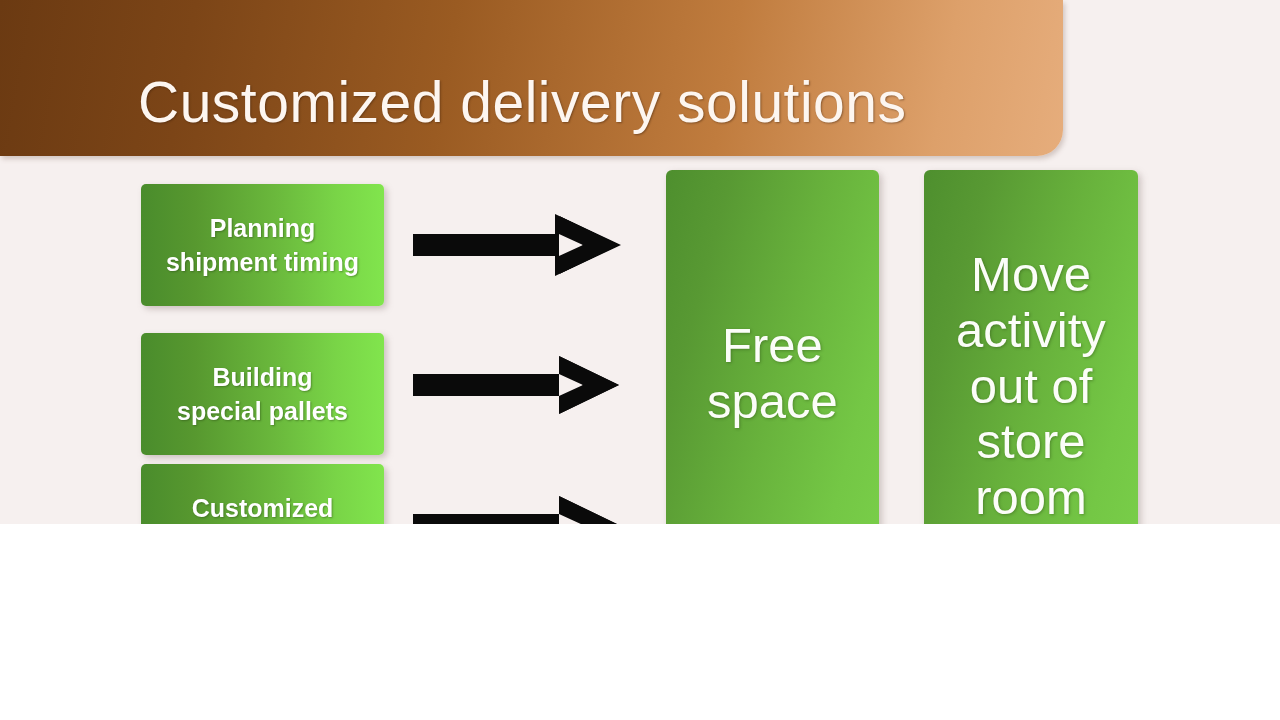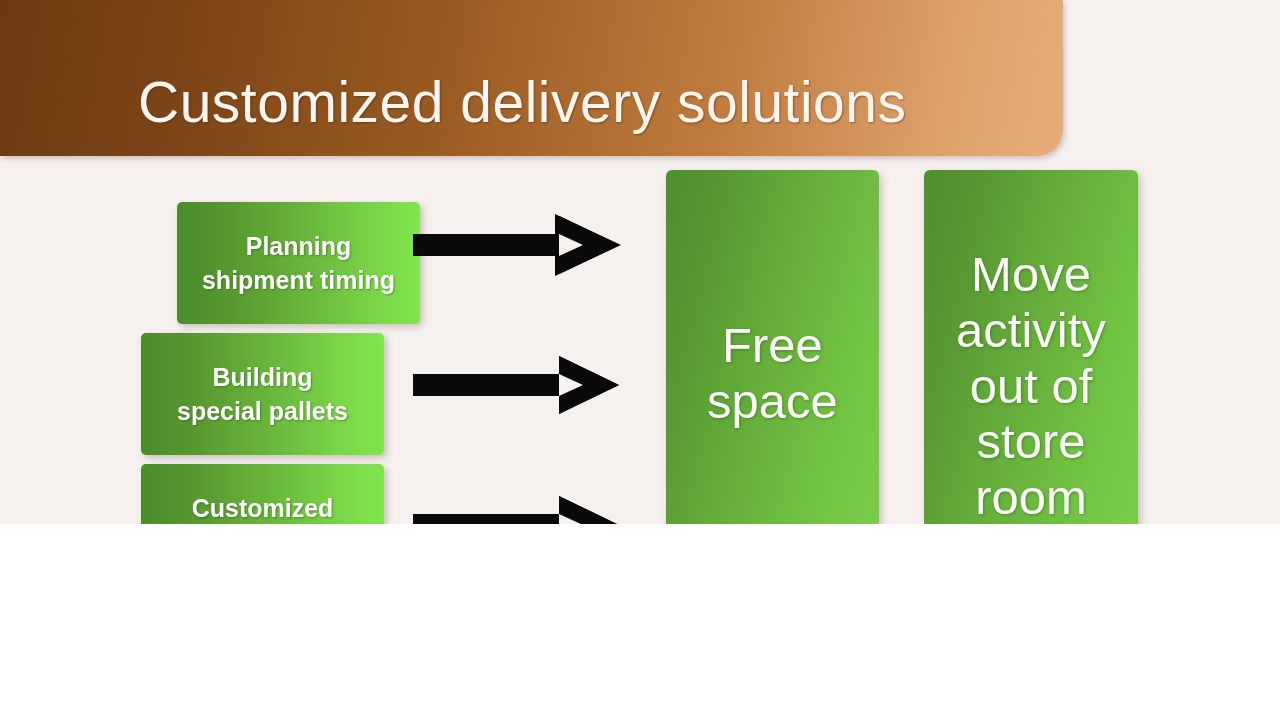--- a/index.html
+++ b/index.html
@@ -54,21 +54,21 @@
   }
   .step-box-label {
     color: #ffffff;
     font-size: 25px;
     font-weight: bold;
     line-height: 1.38;
     text-align: center;
     text-shadow: 1px 1px 2px rgba(40, 70, 20, 0.45);
     white-space: pre-line;
   }
-  #step-box-0 { top: 202px; margin-left: 36px; }
+  #step-box-0 { top: 184px; }
   #step-box-1 { top: 333px; }
   #step-box-2 { top: 464px; }
 
   
   .flow-arrow {
     position: absolute;
     left: 413px;
     width: 208px;
     height: 62px;
   }

